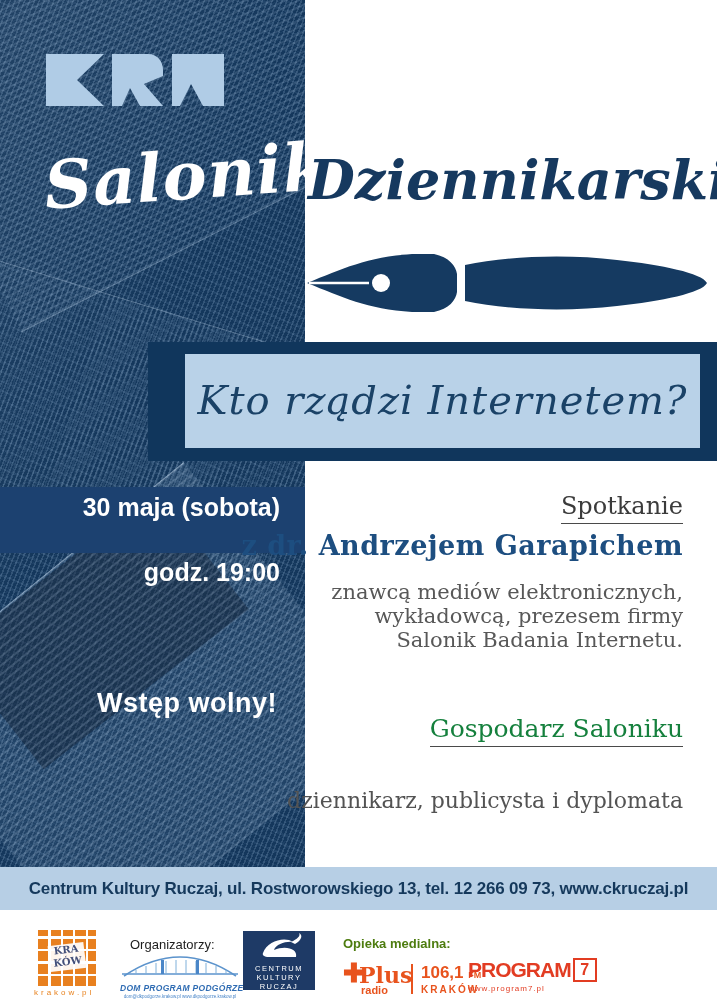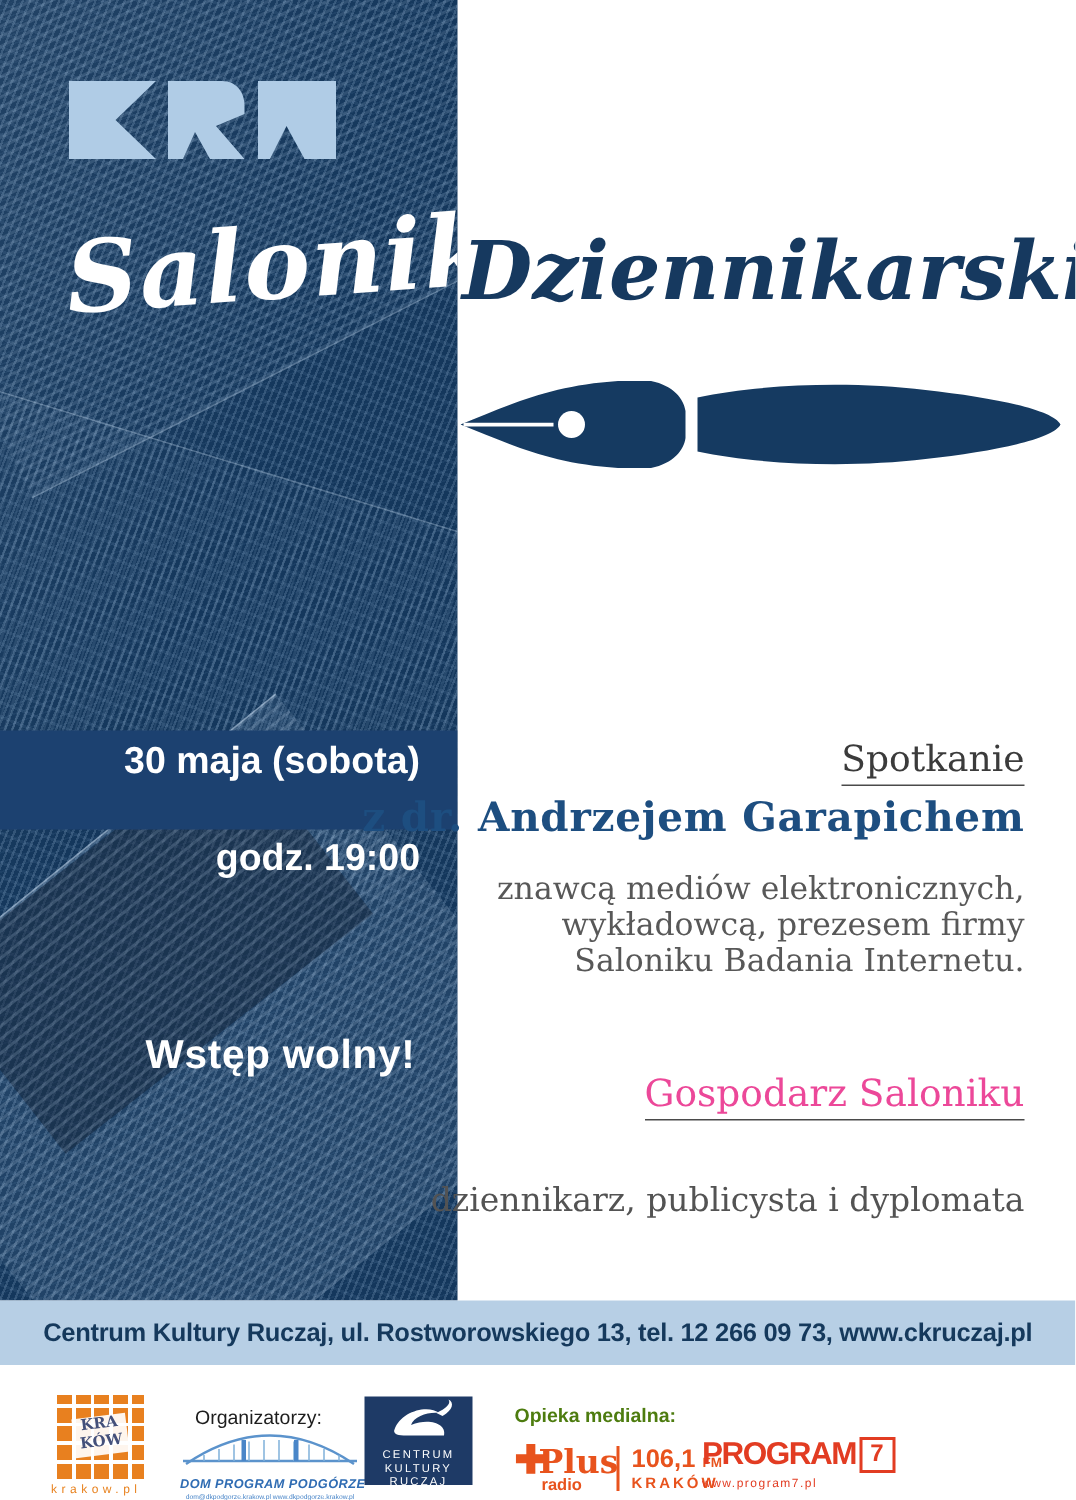--- a/index.html
+++ b/index.html
@@ -58,21 +58,21 @@
     text-align:center;}
   .banner-text{font-family:"DejaVu Serif",serif;font-style:italic;
     font-size:40px;color:#1a4267;line-height:92px;letter-spacing:1px;white-space:nowrap;}
 
   
   .detail{position:absolute;right:34px;text-align:right;font-family:"DejaVu Serif",serif;}
   .spotkanie{top:492px;font-size:24px;color:#3b3b3b;}
   .underlined{border-bottom:1.5px solid #4a4a4a;padding-bottom:3px;}
   .guest{top:530px;font-size:27px;font-weight:bold;color:#1d4e80;letter-spacing:0.5px;}
   .guest-desc{top:580px;font-size:21px;line-height:24px;color:#585858;}
-  .gospodarz{top:714px;font-size:25px;color:#ec4899;}
+  .gospodarz{top:714px;font-size:25px;color:#15803d;}
   .host-name{top:757px;font-size:23px;font-weight:bold;color:#2e2e2e;}
   .host-desc{top:788px;font-size:22px;color:#535353;text-align:right;}
 
   
   .address-bar{position:absolute;left:0;top:867px;width:717px;height:43px;background:#b7cfe5;
     text-align:center;}
   .address-text{font-size:17px;font-weight:bold;color:#15395c;line-height:43px;letter-spacing:-0.2px;white-space:nowrap;}
 
   
   .footer{position:absolute;left:0;top:910px;width:717px;height:90px;background:#ffffff;}
@@ -142,27 +142,32 @@
 
   <div class="dziennikarski">Dziennikarski</div>
 
   <svg class="pen" width="402" height="70" viewBox="0 0 402 70">
     <path d="M0,37 C35,23 60,11 105,8 L127,8 C142,11 149,20 150,28 L150,46 C149,54 142,63 127,66 L105,66 C60,63 35,51 0,37 Z" fill="#153a61"></path>
     <line x1="2" y1="37" x2="62" y2="37" stroke="#ffffff" stroke-width="2.5"></line>
     <circle cx="74" cy="37" r="9" fill="#ffffff"></circle>
     <path d="M158,19 L158,55 C200,64 260,66 310,60 C355,55 395,47 400,37 C395,27 355,19 310,14 C260,8 200,10 158,19 Z" fill="#153a61"></path>
   </svg>
 
+  <div class="band">
+    <div class="banner">
+      <span class="banner-text">Kto rządzi Internetem?</span>
+    </div>
+  </div>
 
   <div class="detail spotkanie"><span class="underlined">Spotkanie</span></div>
   <div class="detail guest">z dr. Andrzejem Garapichem</div>
   <div class="detail guest-desc">
     <div>znawcą mediów elektronicznych,</div>
     <div>wykładowcą, prezesem firmy</div>
-    <div>Saloniku Badania Internetu.</div>
+    <div>Salonik Badania Internetu.</div>
   </div>
   <div class="detail gospodarz"><span class="underlined">Gospodarz Saloniku</span></div>
   <div class="detail host-desc">dziennikarz, publicysta i dyplomata</div>
 
   <div class="address-bar">
     <span class="address-text">Centrum Kultury Ruczaj, ul. Rostworowskiego 13, tel. 12 266 09 73, www.ckruczaj.pl</span>
   </div>
 
   <div class="footer">
 

